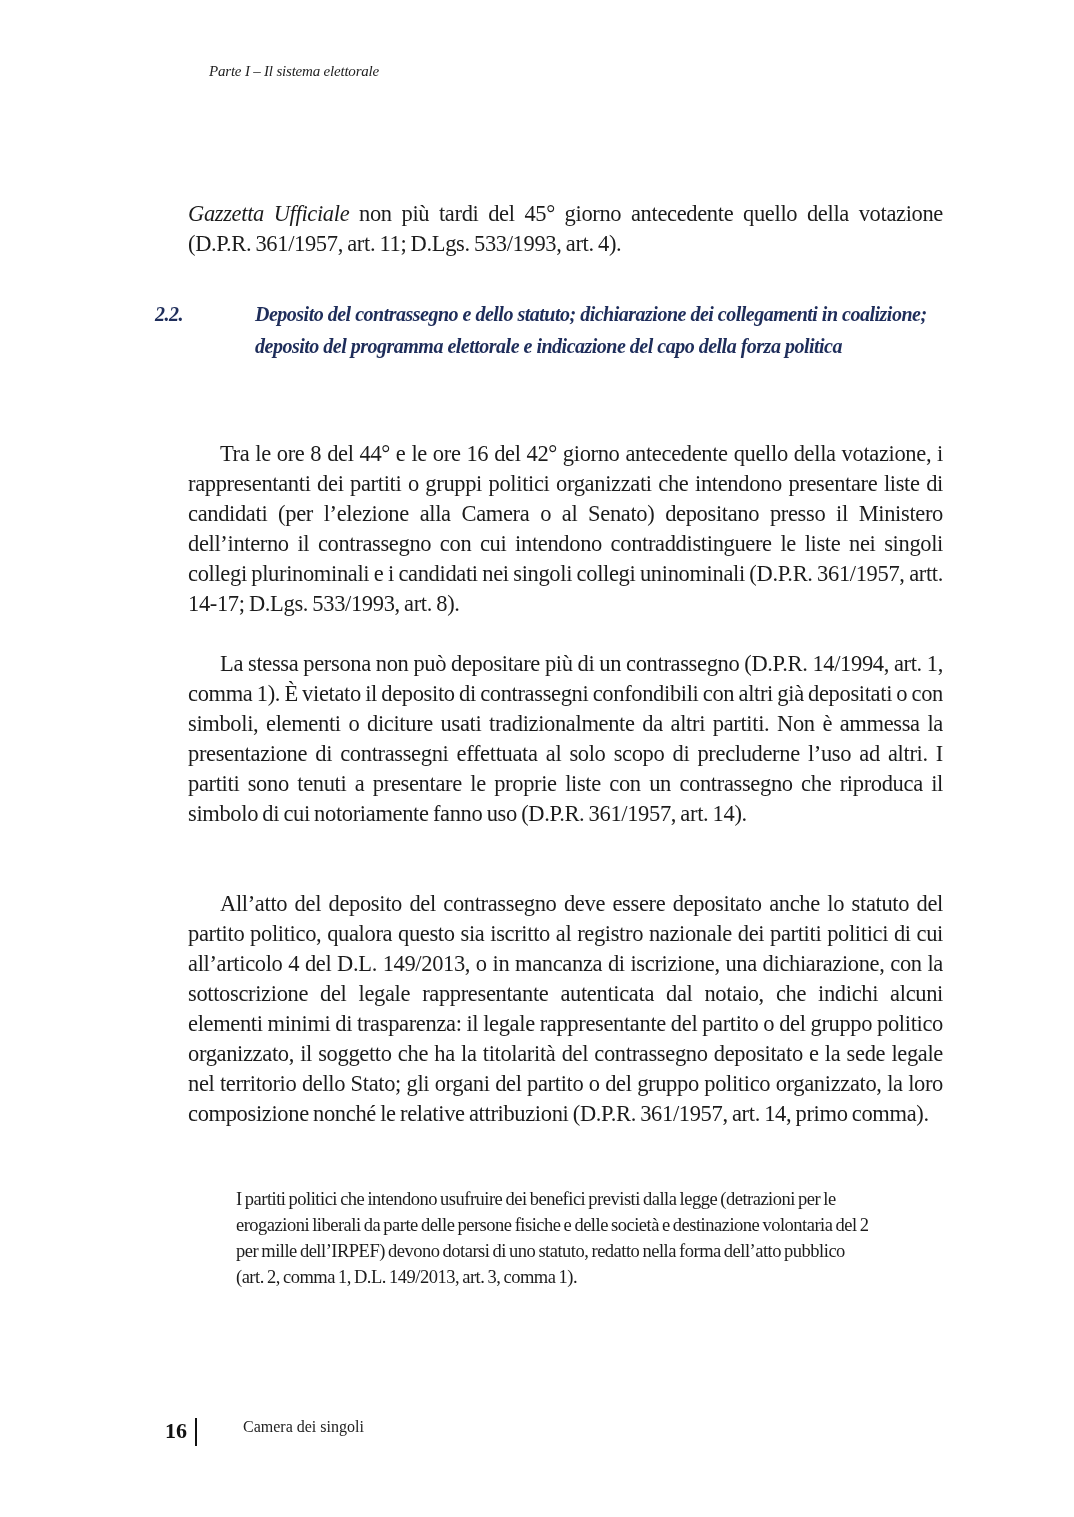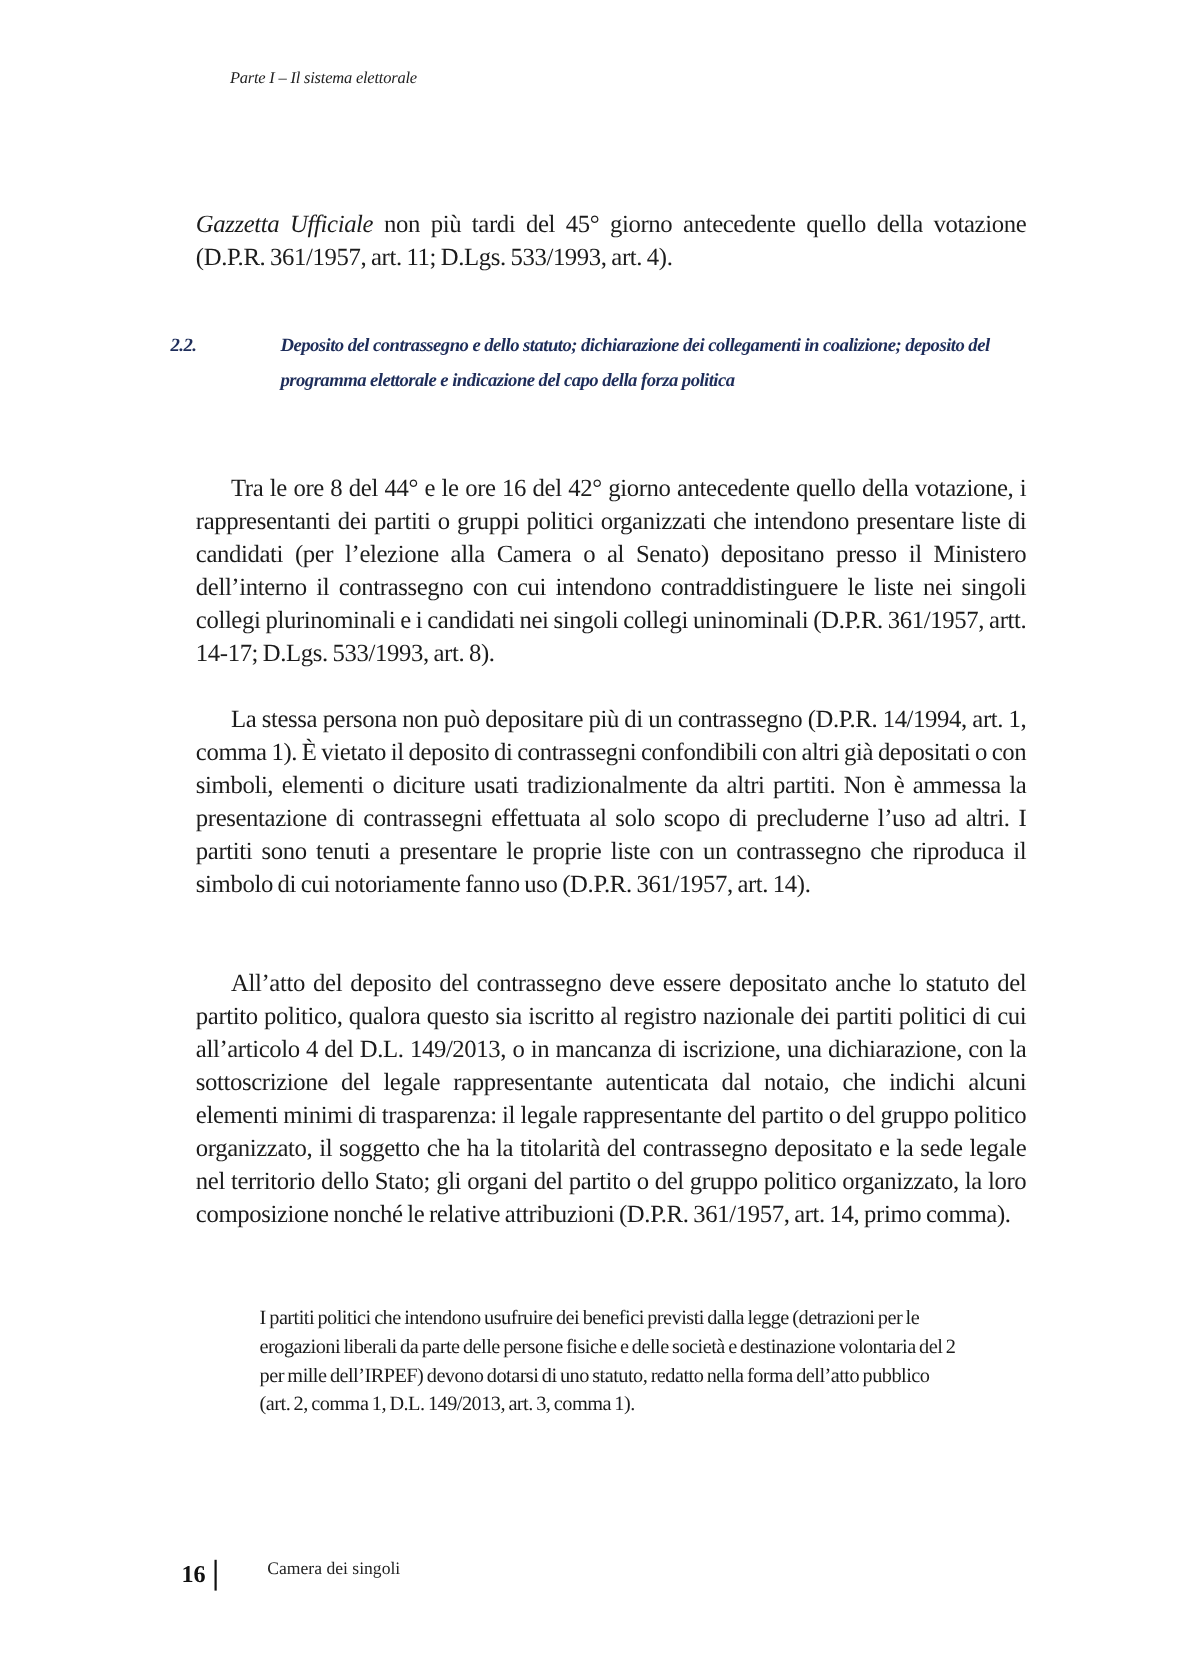--- a/index.html
+++ b/index.html
@@ -33,31 +33,31 @@
     }
     .para {
       position: absolute;
       left: 0;
       width: 755px;
       font-size: 22.5px;
       line-height: 30px;
       text-align: justify;
       letter-spacing: -0.35px;
       word-spacing: -1px;
-      margin: 6px;
+      margin: 16px;
     }
     .para.indent { text-indent: 32px; }
     .para em { font-style: italic; }
     .section-heading {
       position: absolute;
       left: 33px;
       top: 298px;
       width: 722px;
       font-style: italic;
-      font-size: 17px;
+      font-size: 20px;
       line-height: 32px;
       color: #1e2d5a;
       margin: 0;
       letter-spacing: -0.5px;
     }
     .section-heading .num {
       display: inline-block;
       width: 50px;
     }
     .heading-wrap {

